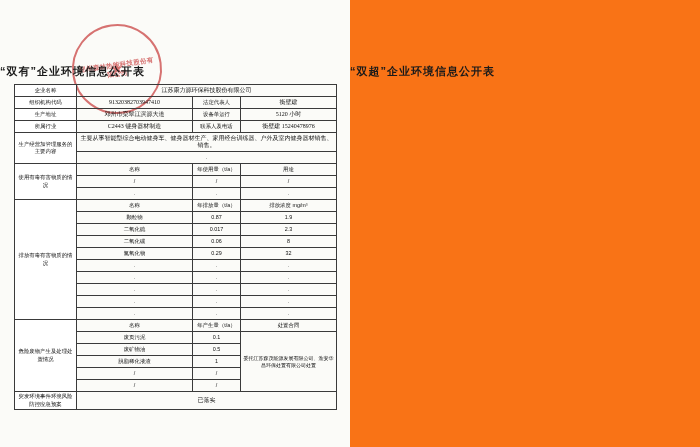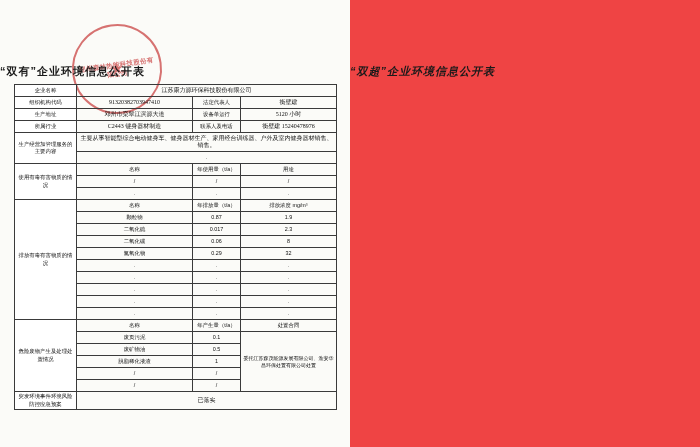--- a/index.html
+++ b/index.html
@@ -25,21 +25,21 @@
   .sheet {
     position: absolute;
     top: 0;
     width: 350px;
     height: 447px;
     background: #fbfbf8;
     box-sizing: border-box;
     padding: 0;
   }
   .sheet.left { left: 0; }
-  .sheet.right { left: 350px; background: #ef4444; font-style: italic; }
+  .sheet.right { left: 350px; background: #f97316; }
 
   .stamp {
     position: absolute;
     width: 86px;
     height: 86px;
     border: 2.5px solid #c02020;
     border-radius: 50%;
     opacity: 0.62;
     color: #c02020;
     font-size: 7px;

